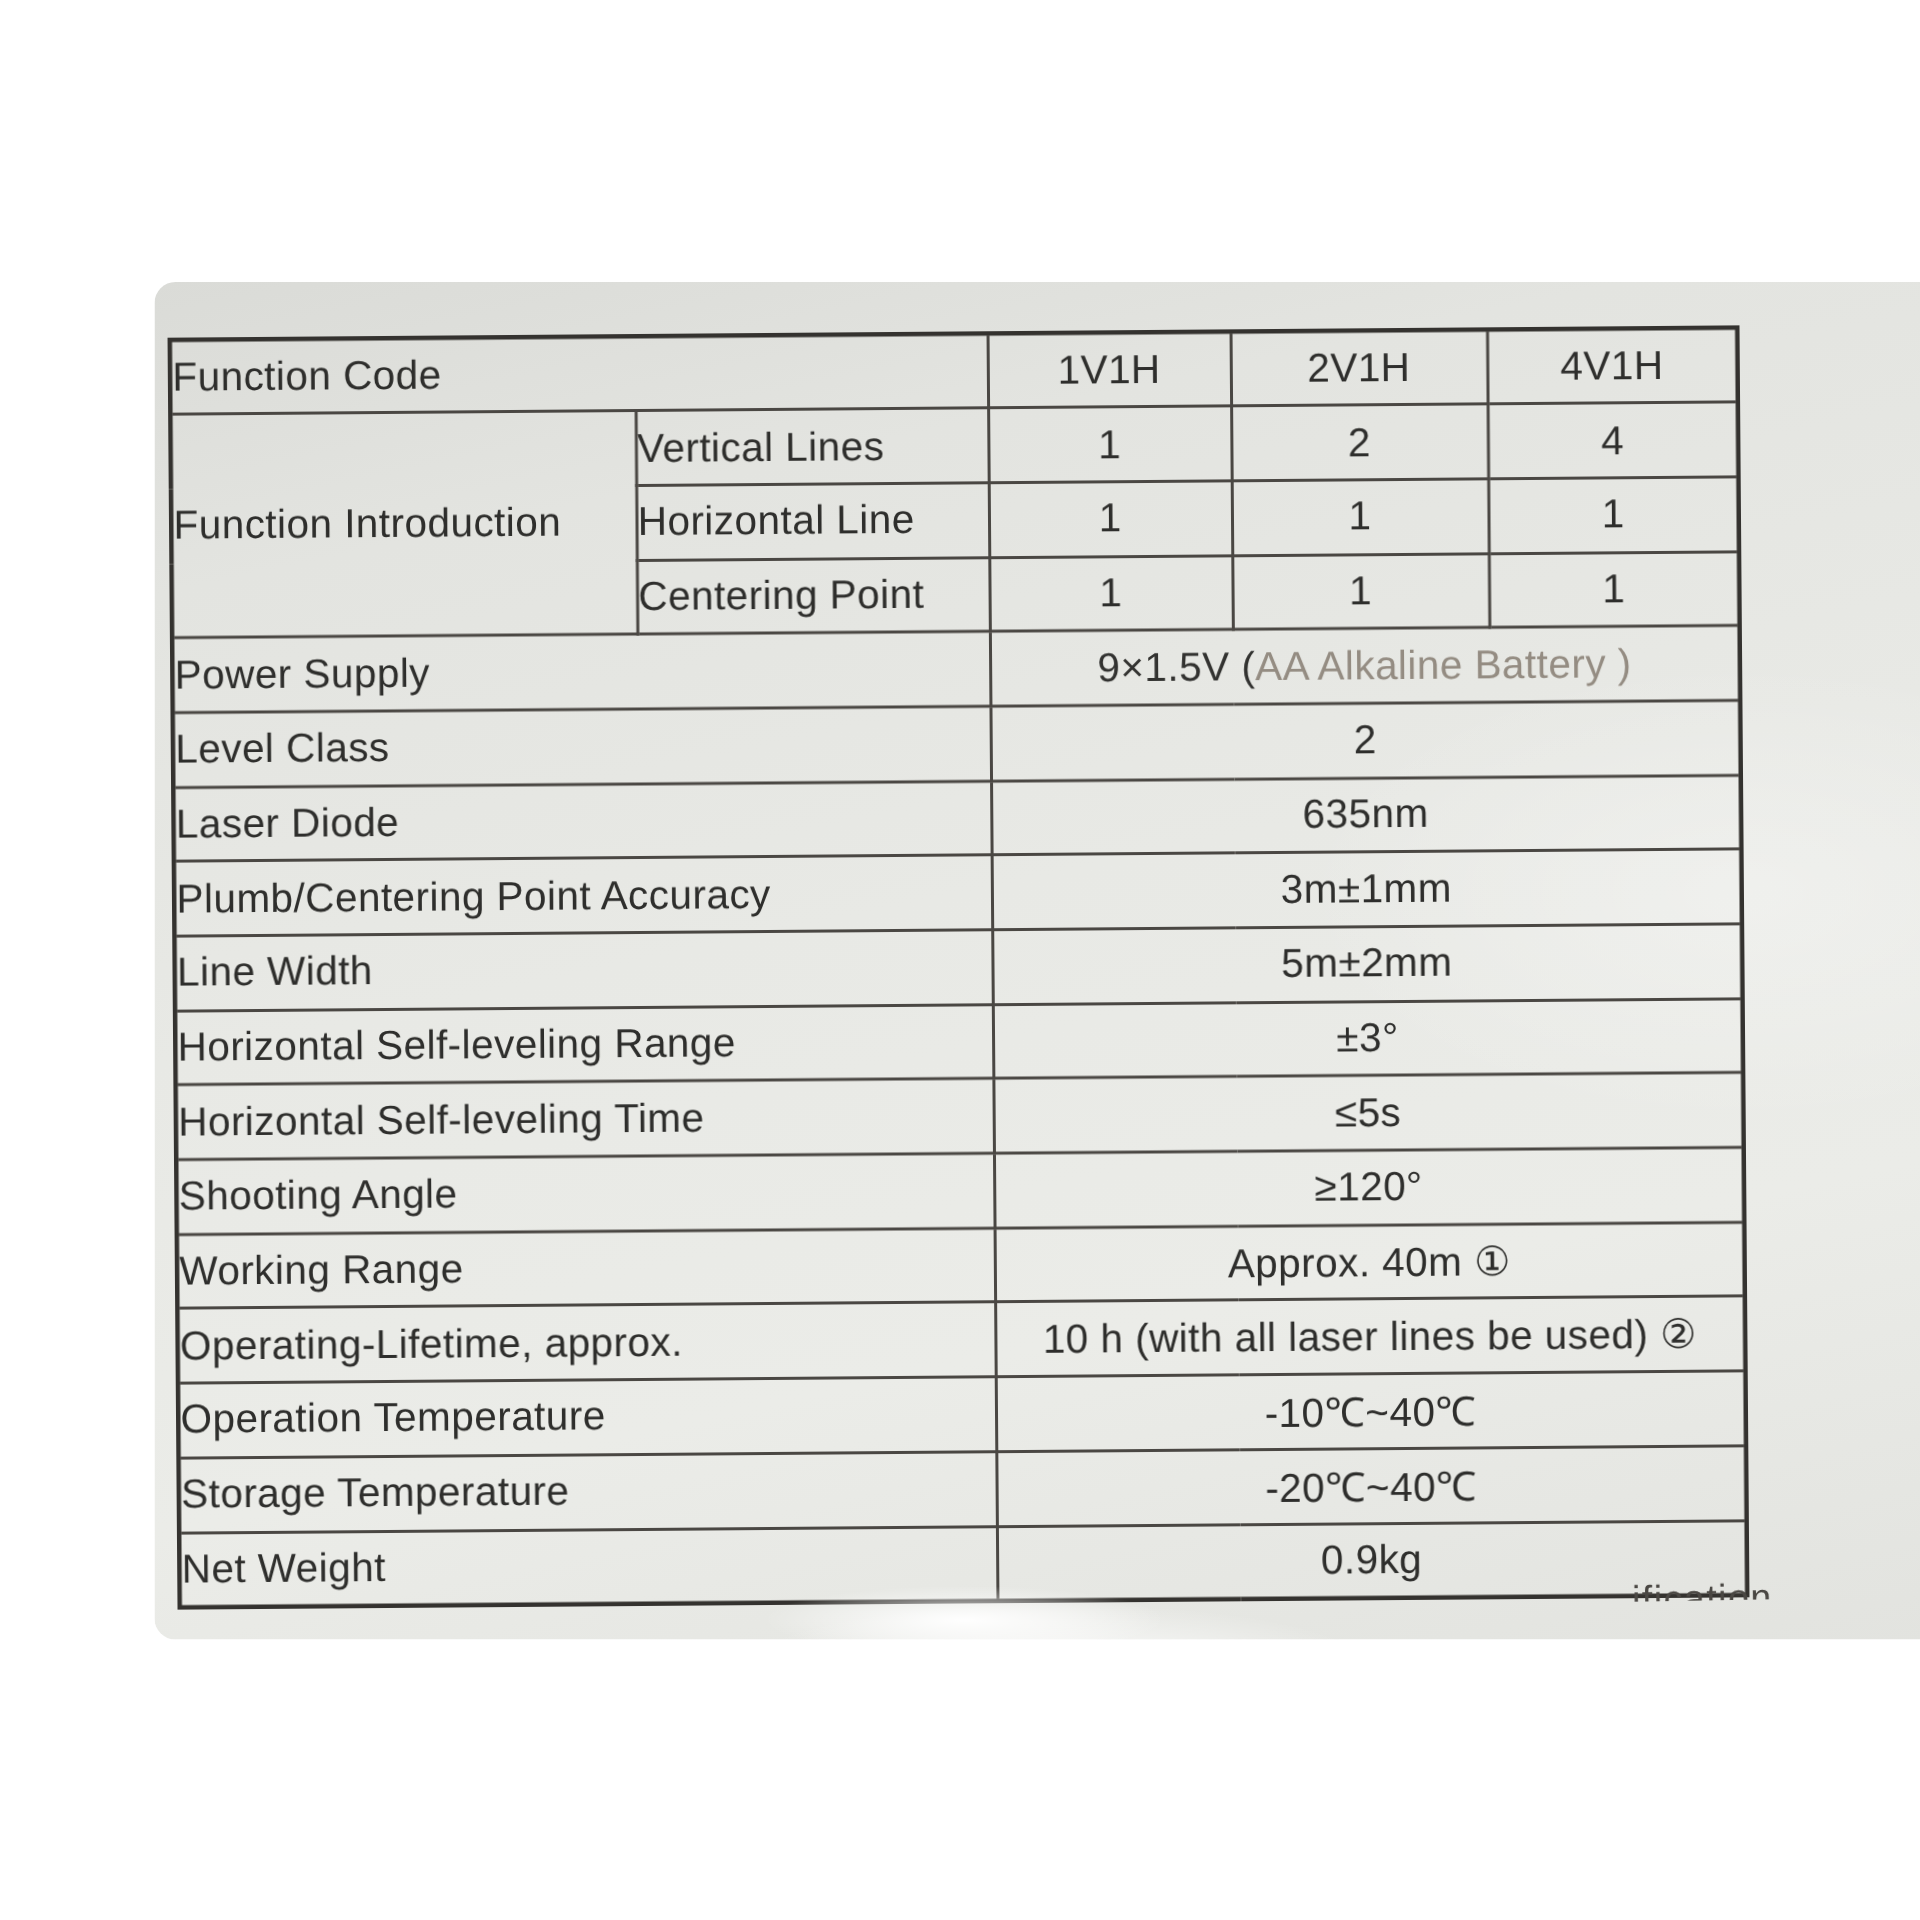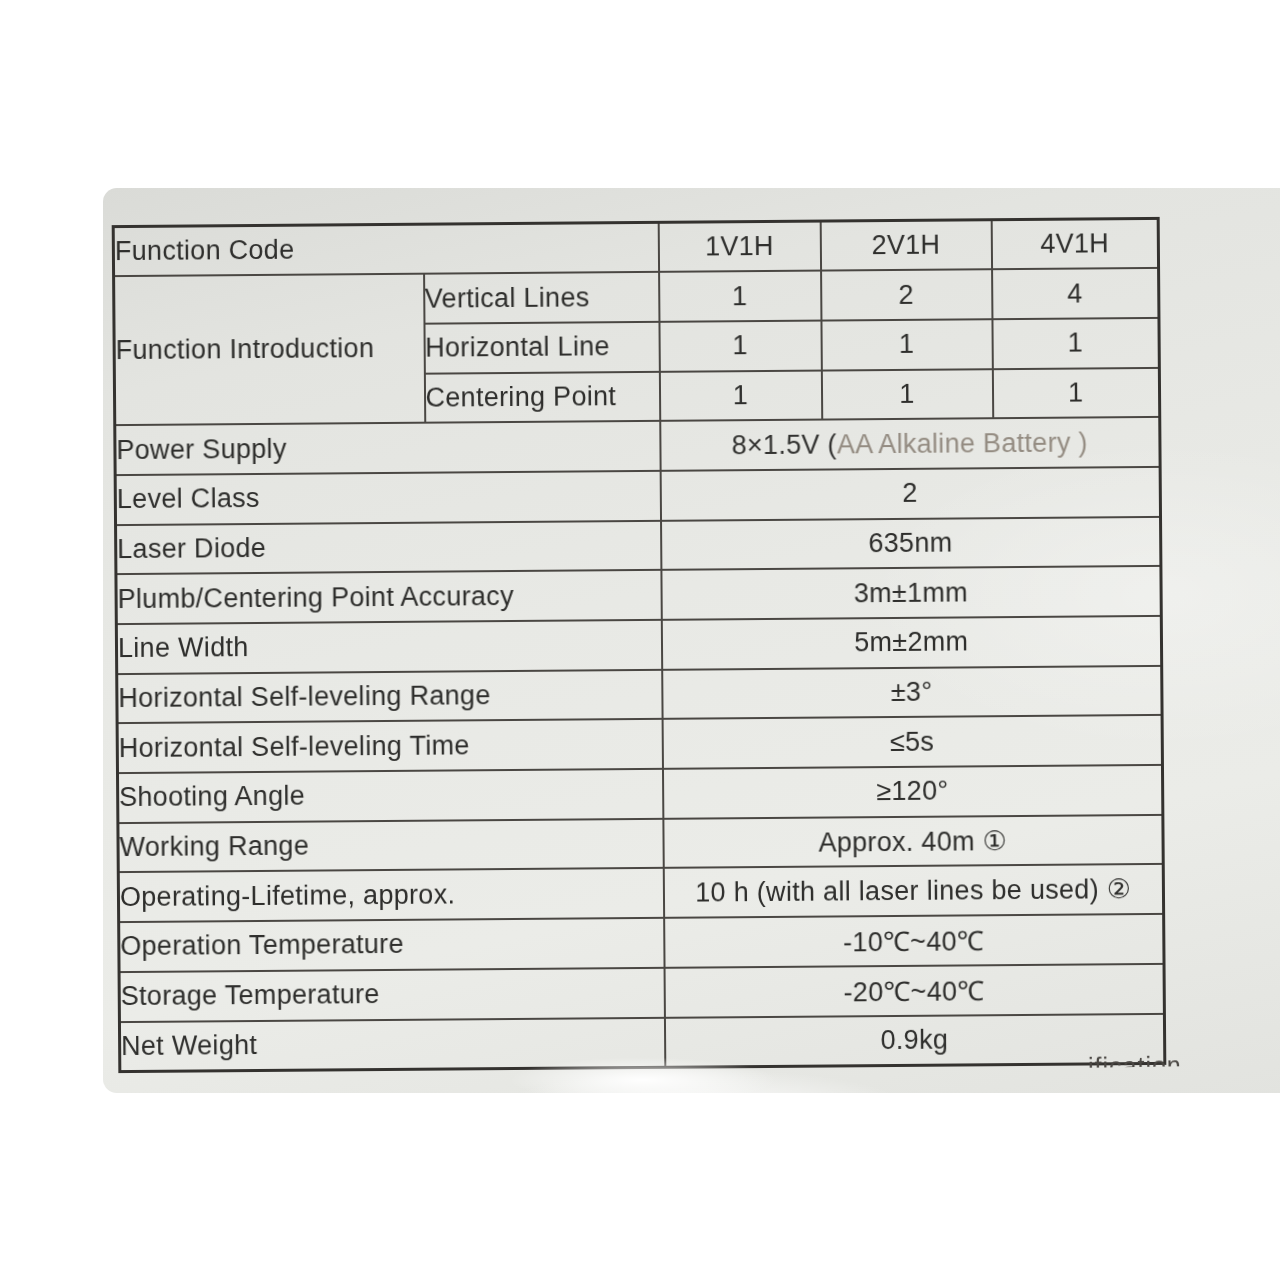--- a/index.html
+++ b/index.html
@@ -126,21 +126,21 @@
       </tr>
       <tr class="row">
         <td class="lbl sub">Centering Point</td>
         <td class="val dark">1</td>
         <td class="val mid">1</td>
         <td class="val mid">1</td>
       </tr>
 
       <tr class="row">
         <td colspan="2" class="lbl">Power Supply</td>
-        <td colspan="3" class="val"><span class="dark">8×1.5V (</span><span class="faded">AA Alkaline Battery )</span></td>
+        <td colspan="3" class="val"><span class="dark">9×1.5V (</span><span class="faded">AA Alkaline Battery )</span></td>
       </tr>
       <tr class="row">
         <td colspan="2" class="lbl">Level Class</td>
         <td colspan="3" class="val faded">2</td>
       </tr>
       <tr class="row">
         <td colspan="2" class="lbl">Laser Diode</td>
         <td colspan="3" class="val faded">635nm</td>
       </tr>
       <tr class="row">

